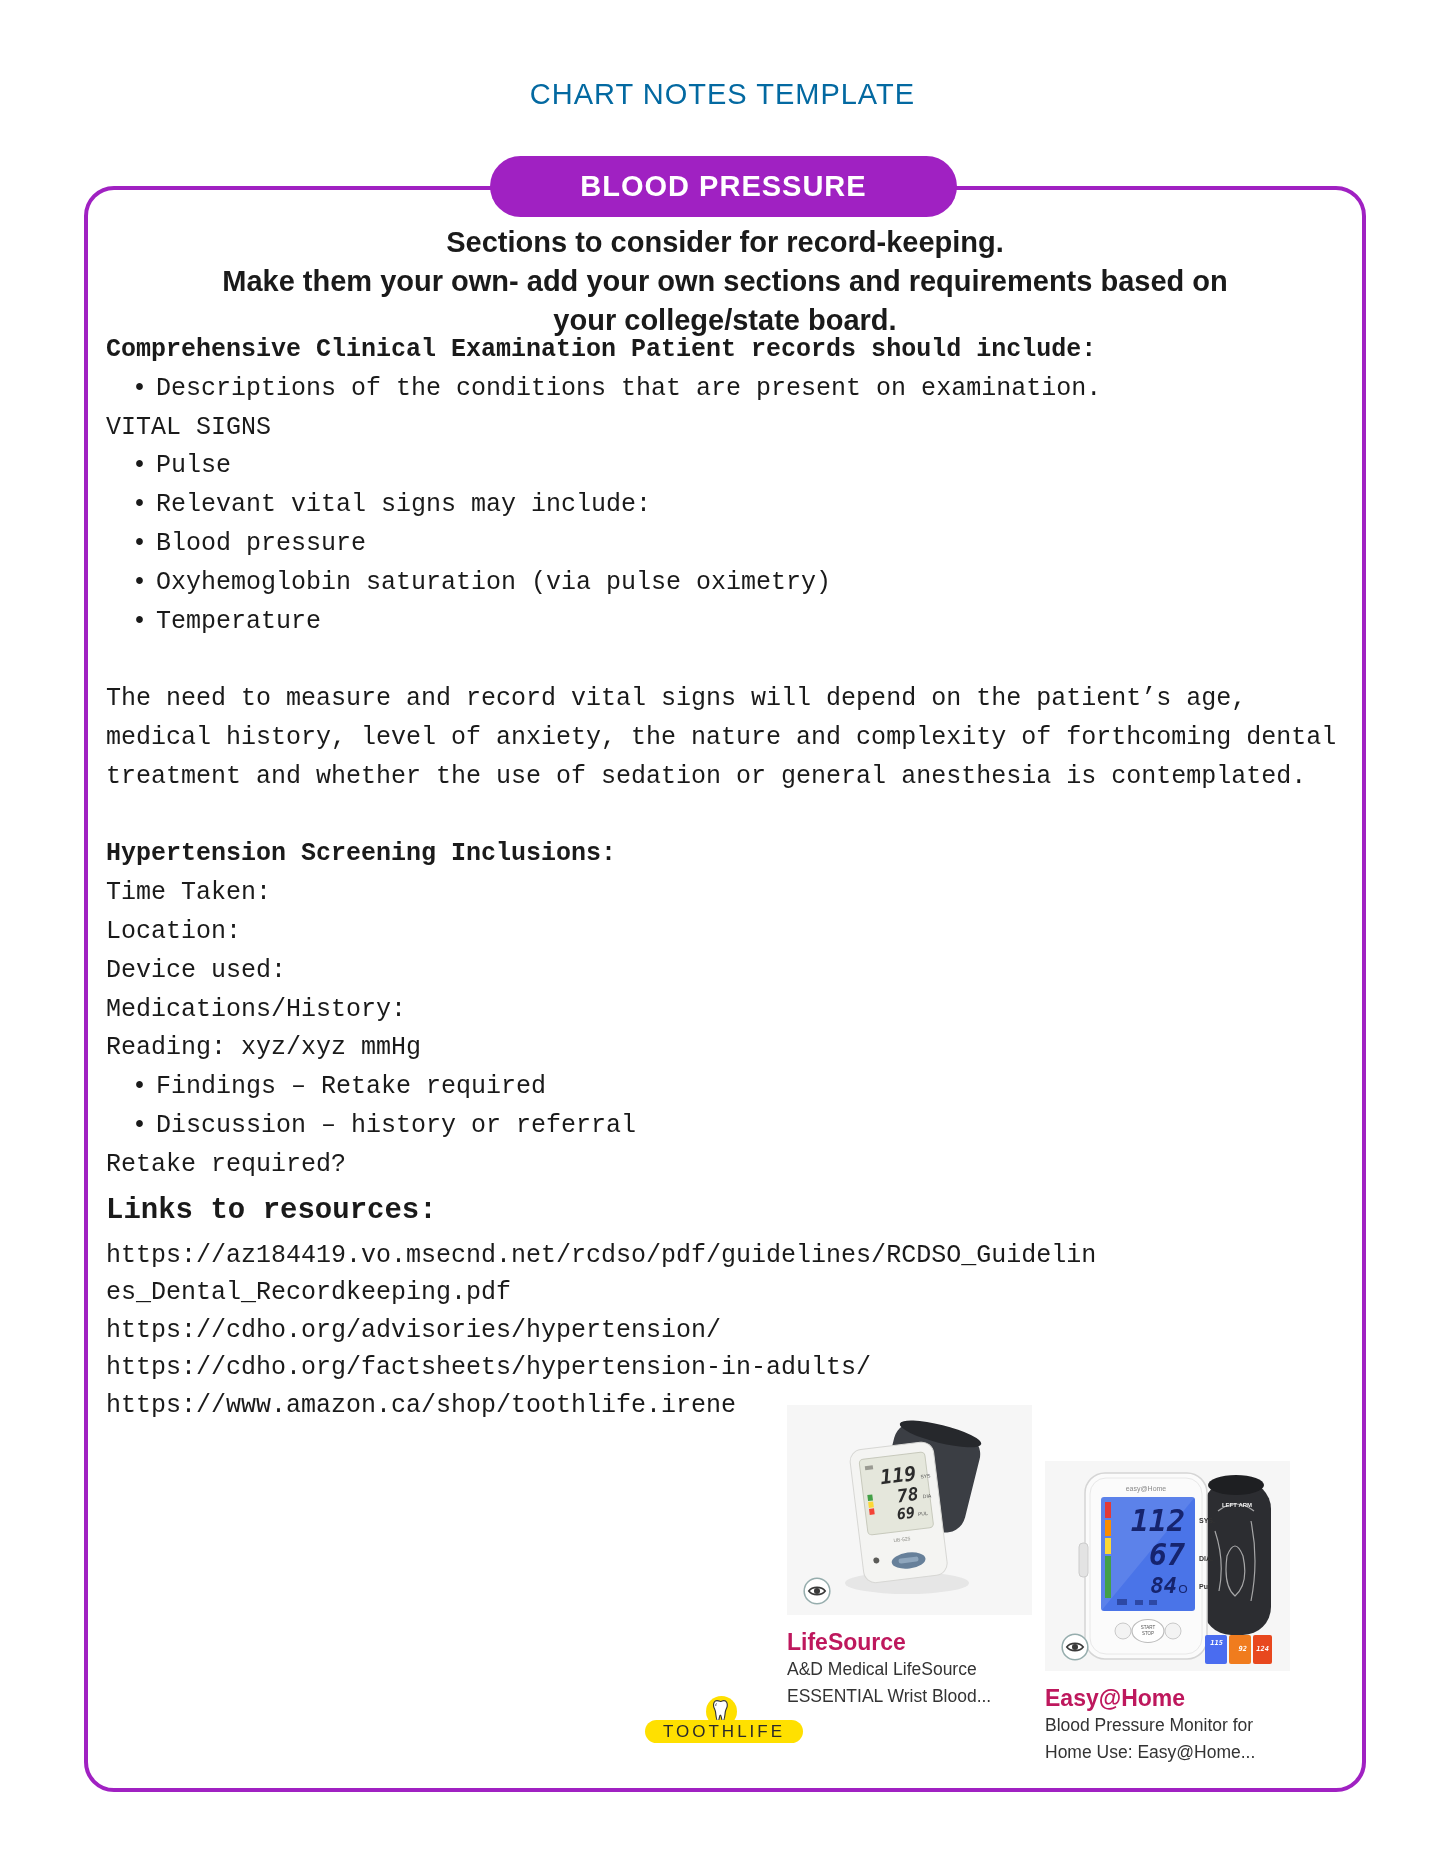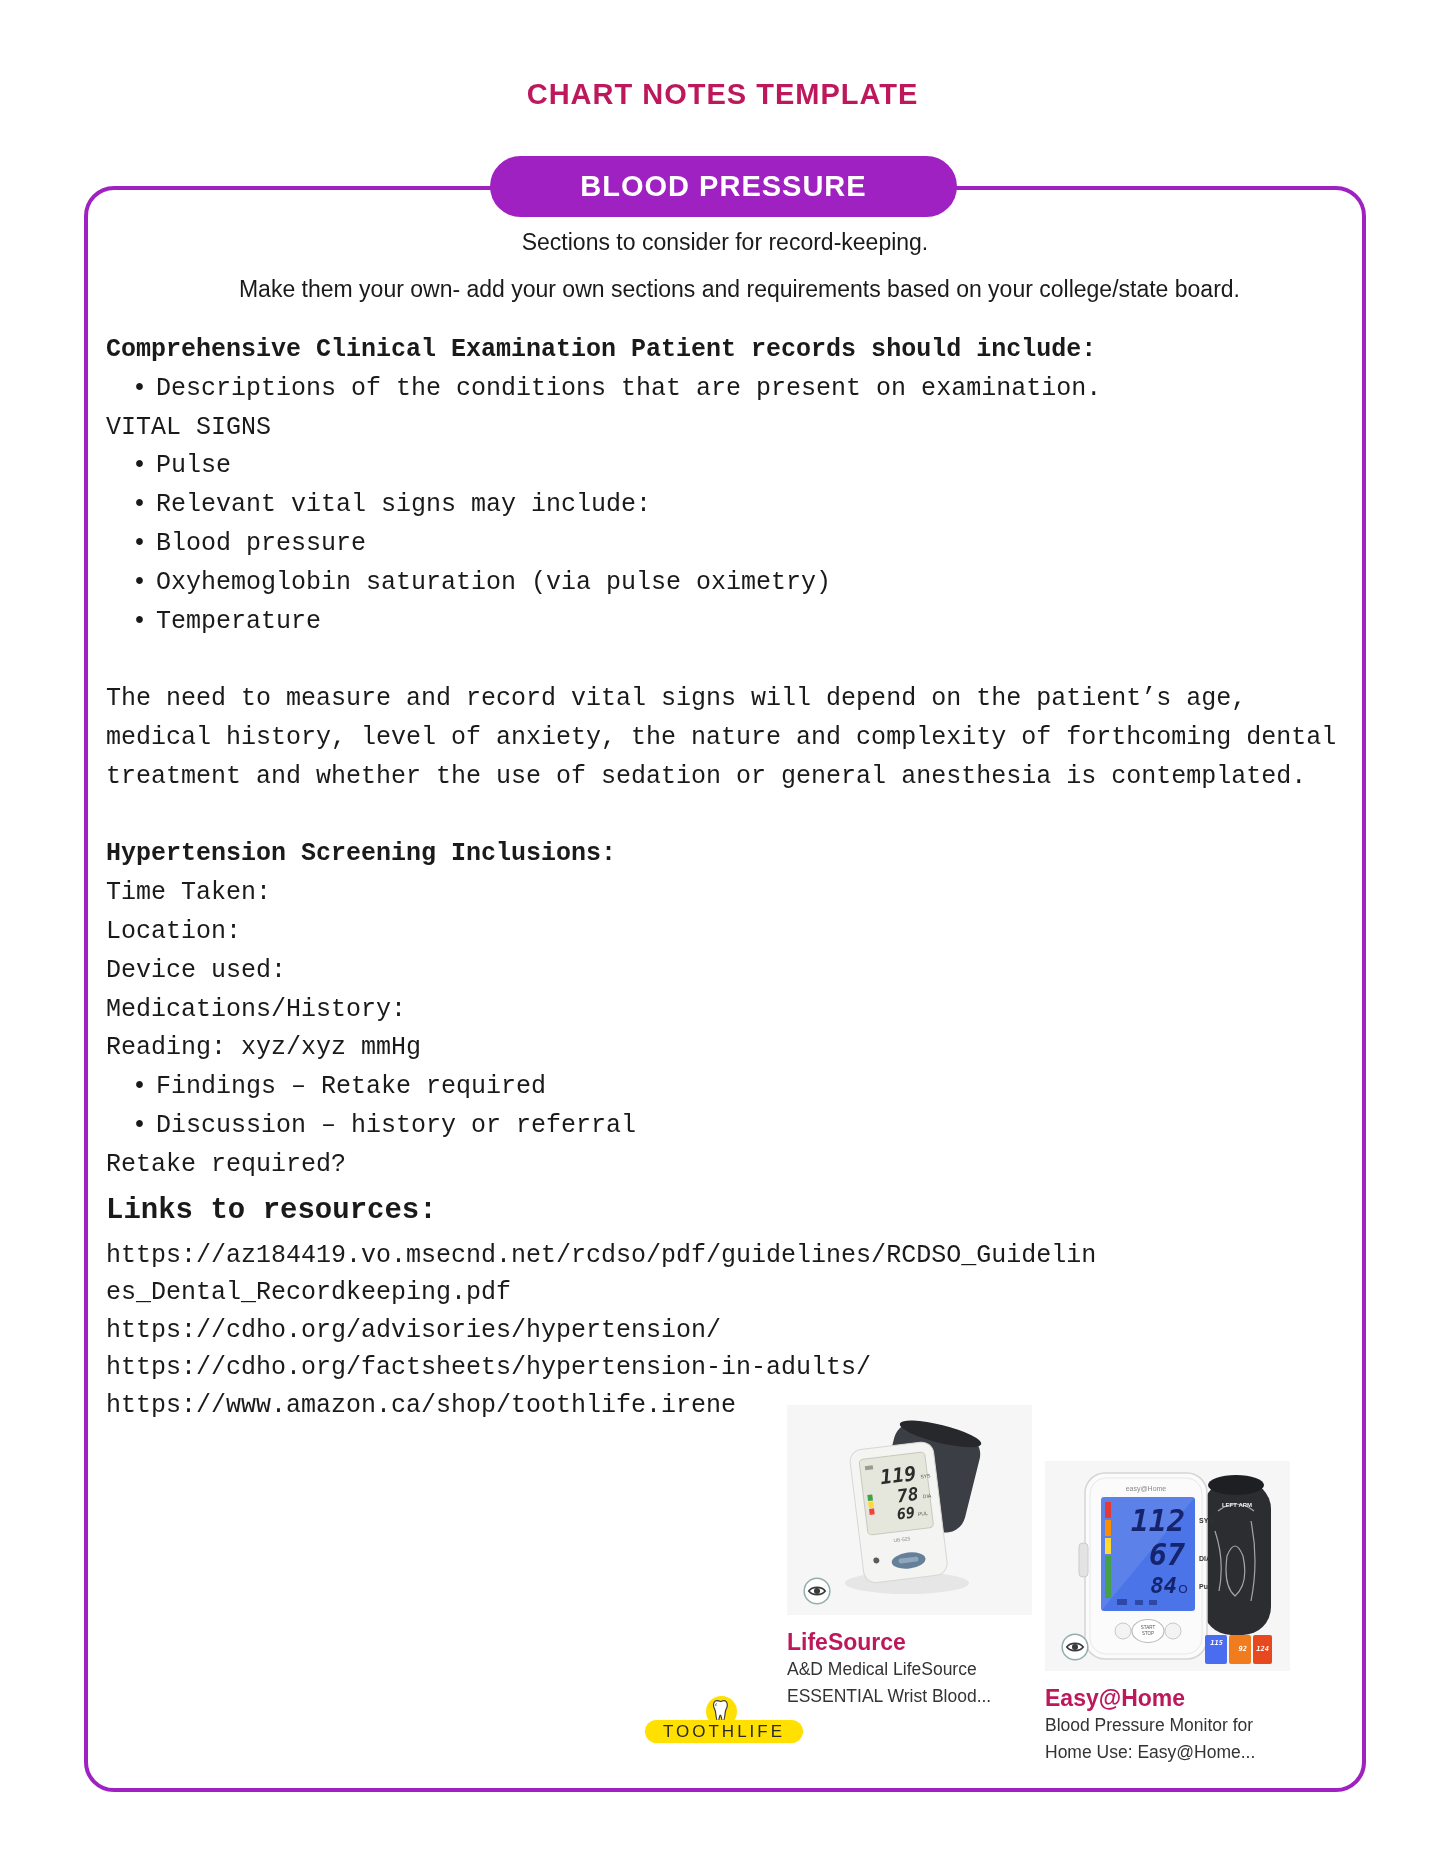--- a/index.html
+++ b/index.html
@@ -1,31 +1,31 @@
 <!DOCTYPE html>
 <html><head>
 <meta charset="utf-8">
 <style>
   html,body{margin:0;padding:0;background:#ffffff;}
   .page{position:relative;width:1445px;height:1871px;background:#ffffff;overflow:hidden;
         font-family:"Liberation Sans",sans-serif;color:#1a1a1a;}
 
   .doc-title{position:absolute;top:78px;left:0;width:100%;text-align:center;margin:0;
-             font-size:29px;font-weight:700;letter-spacing:1px;color:#be185d;}
+             font-size:29px;font-weight:400;letter-spacing:1px;color:#0369a1;}
 
   .badge{position:absolute;top:156px;left:490px;width:467px;height:61px;border-radius:31px;
          background:#a021c2;z-index:3;display:flex;align-items:center;justify-content:center;}
   .badge span{color:#ffffff;font-size:29px;font-weight:800;letter-spacing:1px;}
 
   .main-box{position:absolute;left:84px;top:186px;width:1282px;height:1606px;box-sizing:border-box;
             border:4px solid #a021c2;border-radius:30px;background:#ffffff;z-index:1;}
 
   .intro{position:absolute;top:33px;left:0;right:0;text-align:center;
-         font-size:23px;font-weight:normal;line-height:39px;}
-  .intro .wrapline{width:1030px;margin:8px auto;text-align:right;}
+         font-size:29px;font-weight:bold;line-height:39px;}
+  .intro .wrapline{width:1030px;margin:0 auto;}
 
   .body-col{position:absolute;top:141px;left:18px;width:1252px;font-size:25px;line-height:38.8px;font-family:Liberation Mono, monospace;}
   .h-bold{font-weight:bold;}
   .li{position:relative;padding-left:50px;}
   .li::before{content:"\2022";position:absolute;left:26px;top:0;font-size:25px;}
   .gap{height:38.8px;}
   .para{margin:0;width:1250px;}
   .links-h{font-size:29px;font-weight:bold;line-height:52px;}
   .url{font-size:25px;line-height:37.6px;}
   .url-long{max-width:1000px;overflow-wrap:anywhere;word-break:break-all;}

